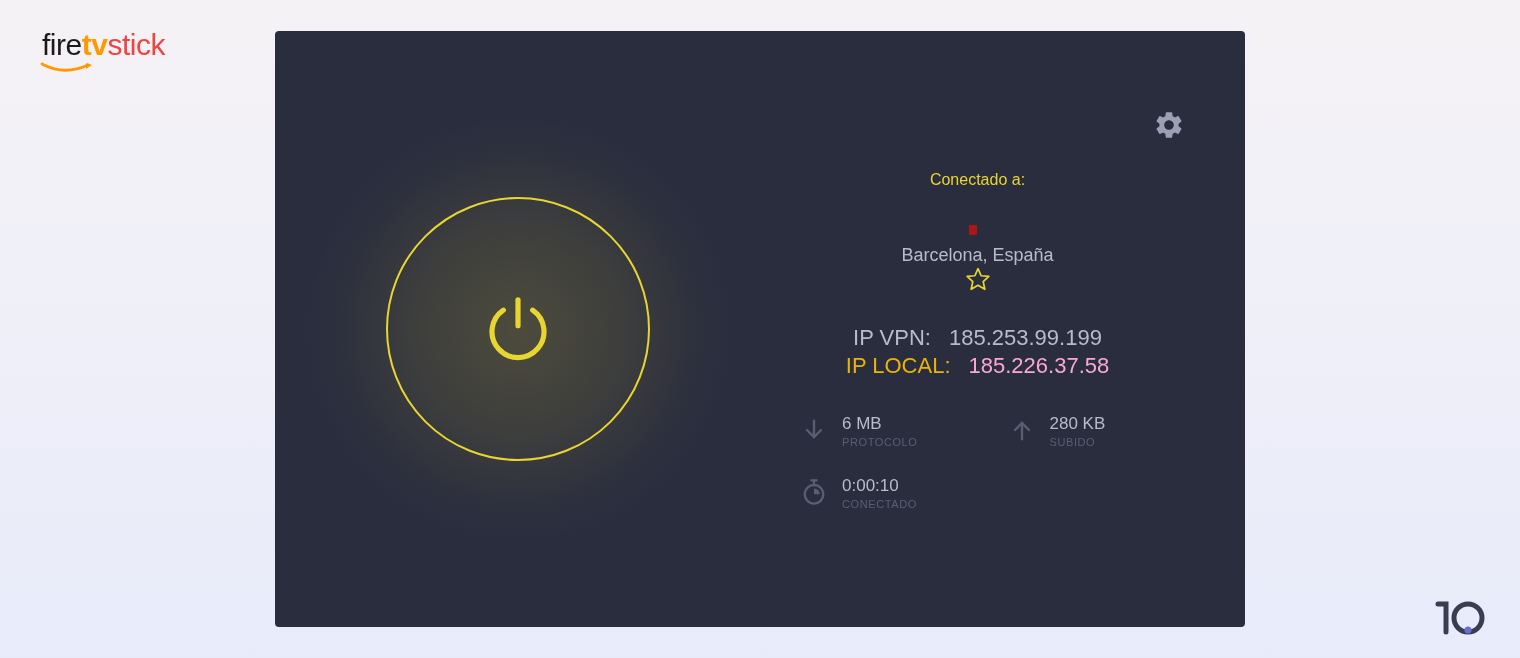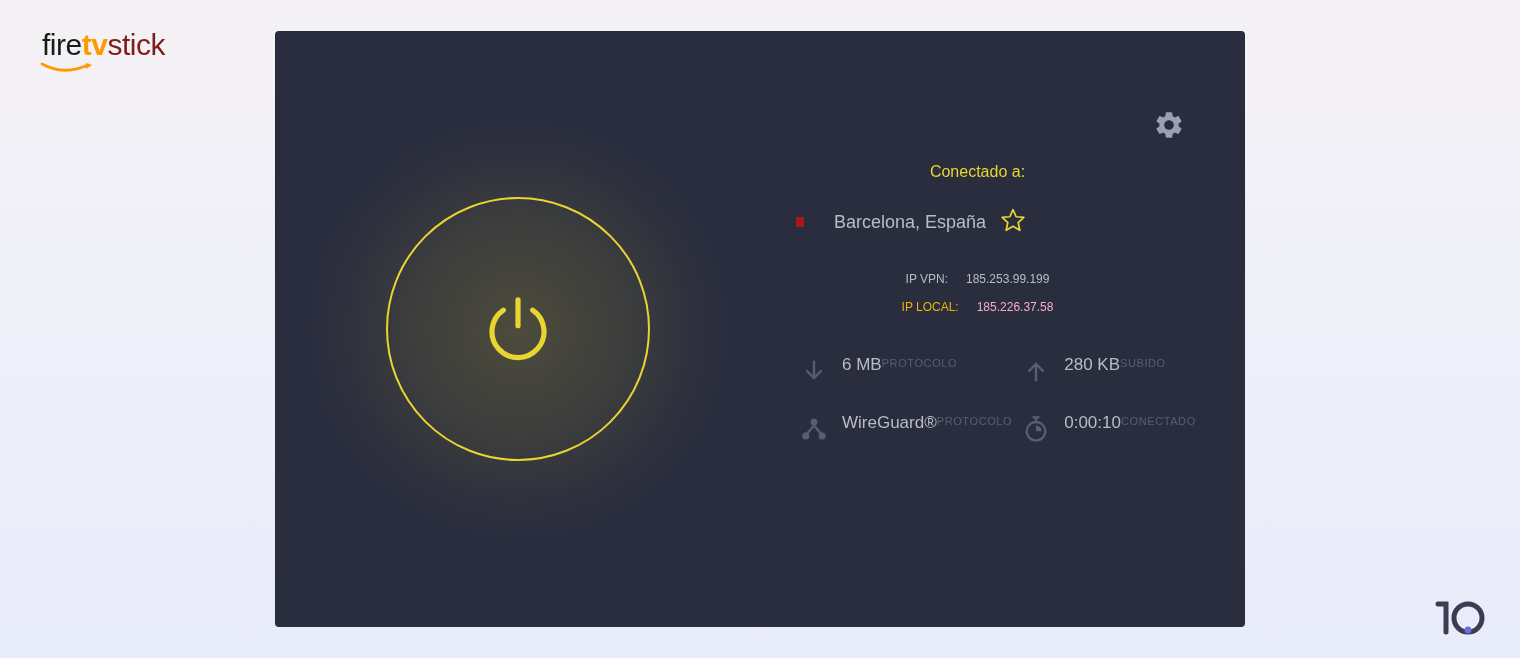--- a/index.html
+++ b/index.html
@@ -27,21 +27,21 @@
     }
     .logo-tv {
       font-size: 30px;
       font-weight: 700;
       color: #ff9900;
       letter-spacing: -0.5px;
     }
     .logo-stick {
       font-size: 30px;
       font-weight: 300;
-      color: #7f1d1d;
+      color: #ef4444;
       letter-spacing: -0.5px;
     }
     .logo-swoosh {
       position: absolute;
       top: 34px;
       left: -2px;
     }
     .app-window {
       position: absolute;
       top: 31px;
@@ -89,39 +89,39 @@
       align-items: center;
       justify-content: center;
       cursor: pointer;
     }
     .power-icon {
       color: #e8d532;
     }
     .right-panel {
       position: absolute;
       right: 0;
-      top: 132px;
+      top: 140px;
       width: 485px;
       padding-left: 30px;
       padding-right: 40px;
     }
     .connected-to {
       color: #e8d532;
       font-size: 16px;
       text-align: center;
       margin-bottom: 26px;
       padding-right: 40px;
     }
     .location-row {
       display: flex;
       align-items: center;
       justify-content: flex-start;
-      gap: 14px;
       margin-bottom: 28px;
       padding-right: 40px;
+      flex-direction: column;
     }
     .flag-circle {
       width: 30px;
       height: 30px;
       border-radius: 50%;
       overflow: hidden;
       flex-shrink: 0;
       position: relative;
     }
     .flag-es {
@@ -149,21 +149,21 @@
     }
     .ip-block {
       text-align: center;
       margin-bottom: 34px;
       padding-right: 40px;
     }
     .ip-row {
       display: flex;
       justify-content: center;
       gap: 18px;
-      font-size: 12px;
+      font-size: 22px;
       line-height: 28px;
     }
     .ip-row .label-bright { color: #b8bcc9; }
     .ip-row .value-bright { color: #b8bcc9; }
     .ip-row .label-dim { color: #eab308; }
     .ip-row .value-dim { color: #f9a8d4; }
     .stats-grid {
       display: grid;
       grid-template-columns: 1fr 1fr;
       row-gap: 28px;
@@ -175,21 +175,21 @@
       align-items: flex-start;
       gap: 14px;
     }
     .stat-icon {
       width: 28px;
       height: 28px;
       color: #5a5e72;
       flex-shrink: 0;
       margin-top: 2px;
     }
-    .stat-text { display: flex; flex-direction: row; }
+    .stat-text { display: flex; flex-direction: column; }
     .stat-value {
       color: #b8bcc9;
       font-size: 17px;
       line-height: 20px;
     }
     .stat-label {
       color: #5a5e72;
       font-size: 11px;
       letter-spacing: 0.6px;
       margin-top: 2px;
@@ -275,34 +275,20 @@
               <polyline points="6,12 12,6 18,12"></polyline>
             </svg>
         </span>
         <span class="stat-text">
           <span class="stat-value">280 KB</span>
           <span class="stat-label">SUBIDO</span>
         </span>
       </div>
       <div class="stat-cell">
         <span class="stat-icon">
-          <svg viewBox="0 0 24 24" width="28" height="28" fill="currentColor">
-              <circle cx="12" cy="6" r="3"></circle>
-              <circle cx="5" cy="18" r="3"></circle>
-              <circle cx="19" cy="18" r="3"></circle>
-              <path d="M12 9 L6 16 M12 9 L18 16" stroke="currentColor" stroke-width="2" fill="none"></path>
-            </svg>
-        </span>
-        <span class="stat-text">
-          <span class="stat-value">WireGuard®</span>
-          <span class="stat-label">PROTOCOLO</span>
-        </span>
-      </div>
-      <div class="stat-cell">
-        <span class="stat-icon">
           <svg viewBox="0 0 24 24" width="28" height="28" fill="none" stroke="currentColor" stroke-width="2">
               <circle cx="12" cy="14" r="8"></circle>
               <line x1="12" y1="2" x2="12" y2="5"></line>
               <line x1="9" y1="2" x2="15" y2="2"></line>
               <path d="M12 14 L12 9 A5 5 0 0 1 17 14 Z" fill="currentColor" stroke="none"></path>
             </svg>
         </span>
         <span class="stat-text">
           <span class="stat-value">0:00:10</span>
           <span class="stat-label">CONECTADO</span>

